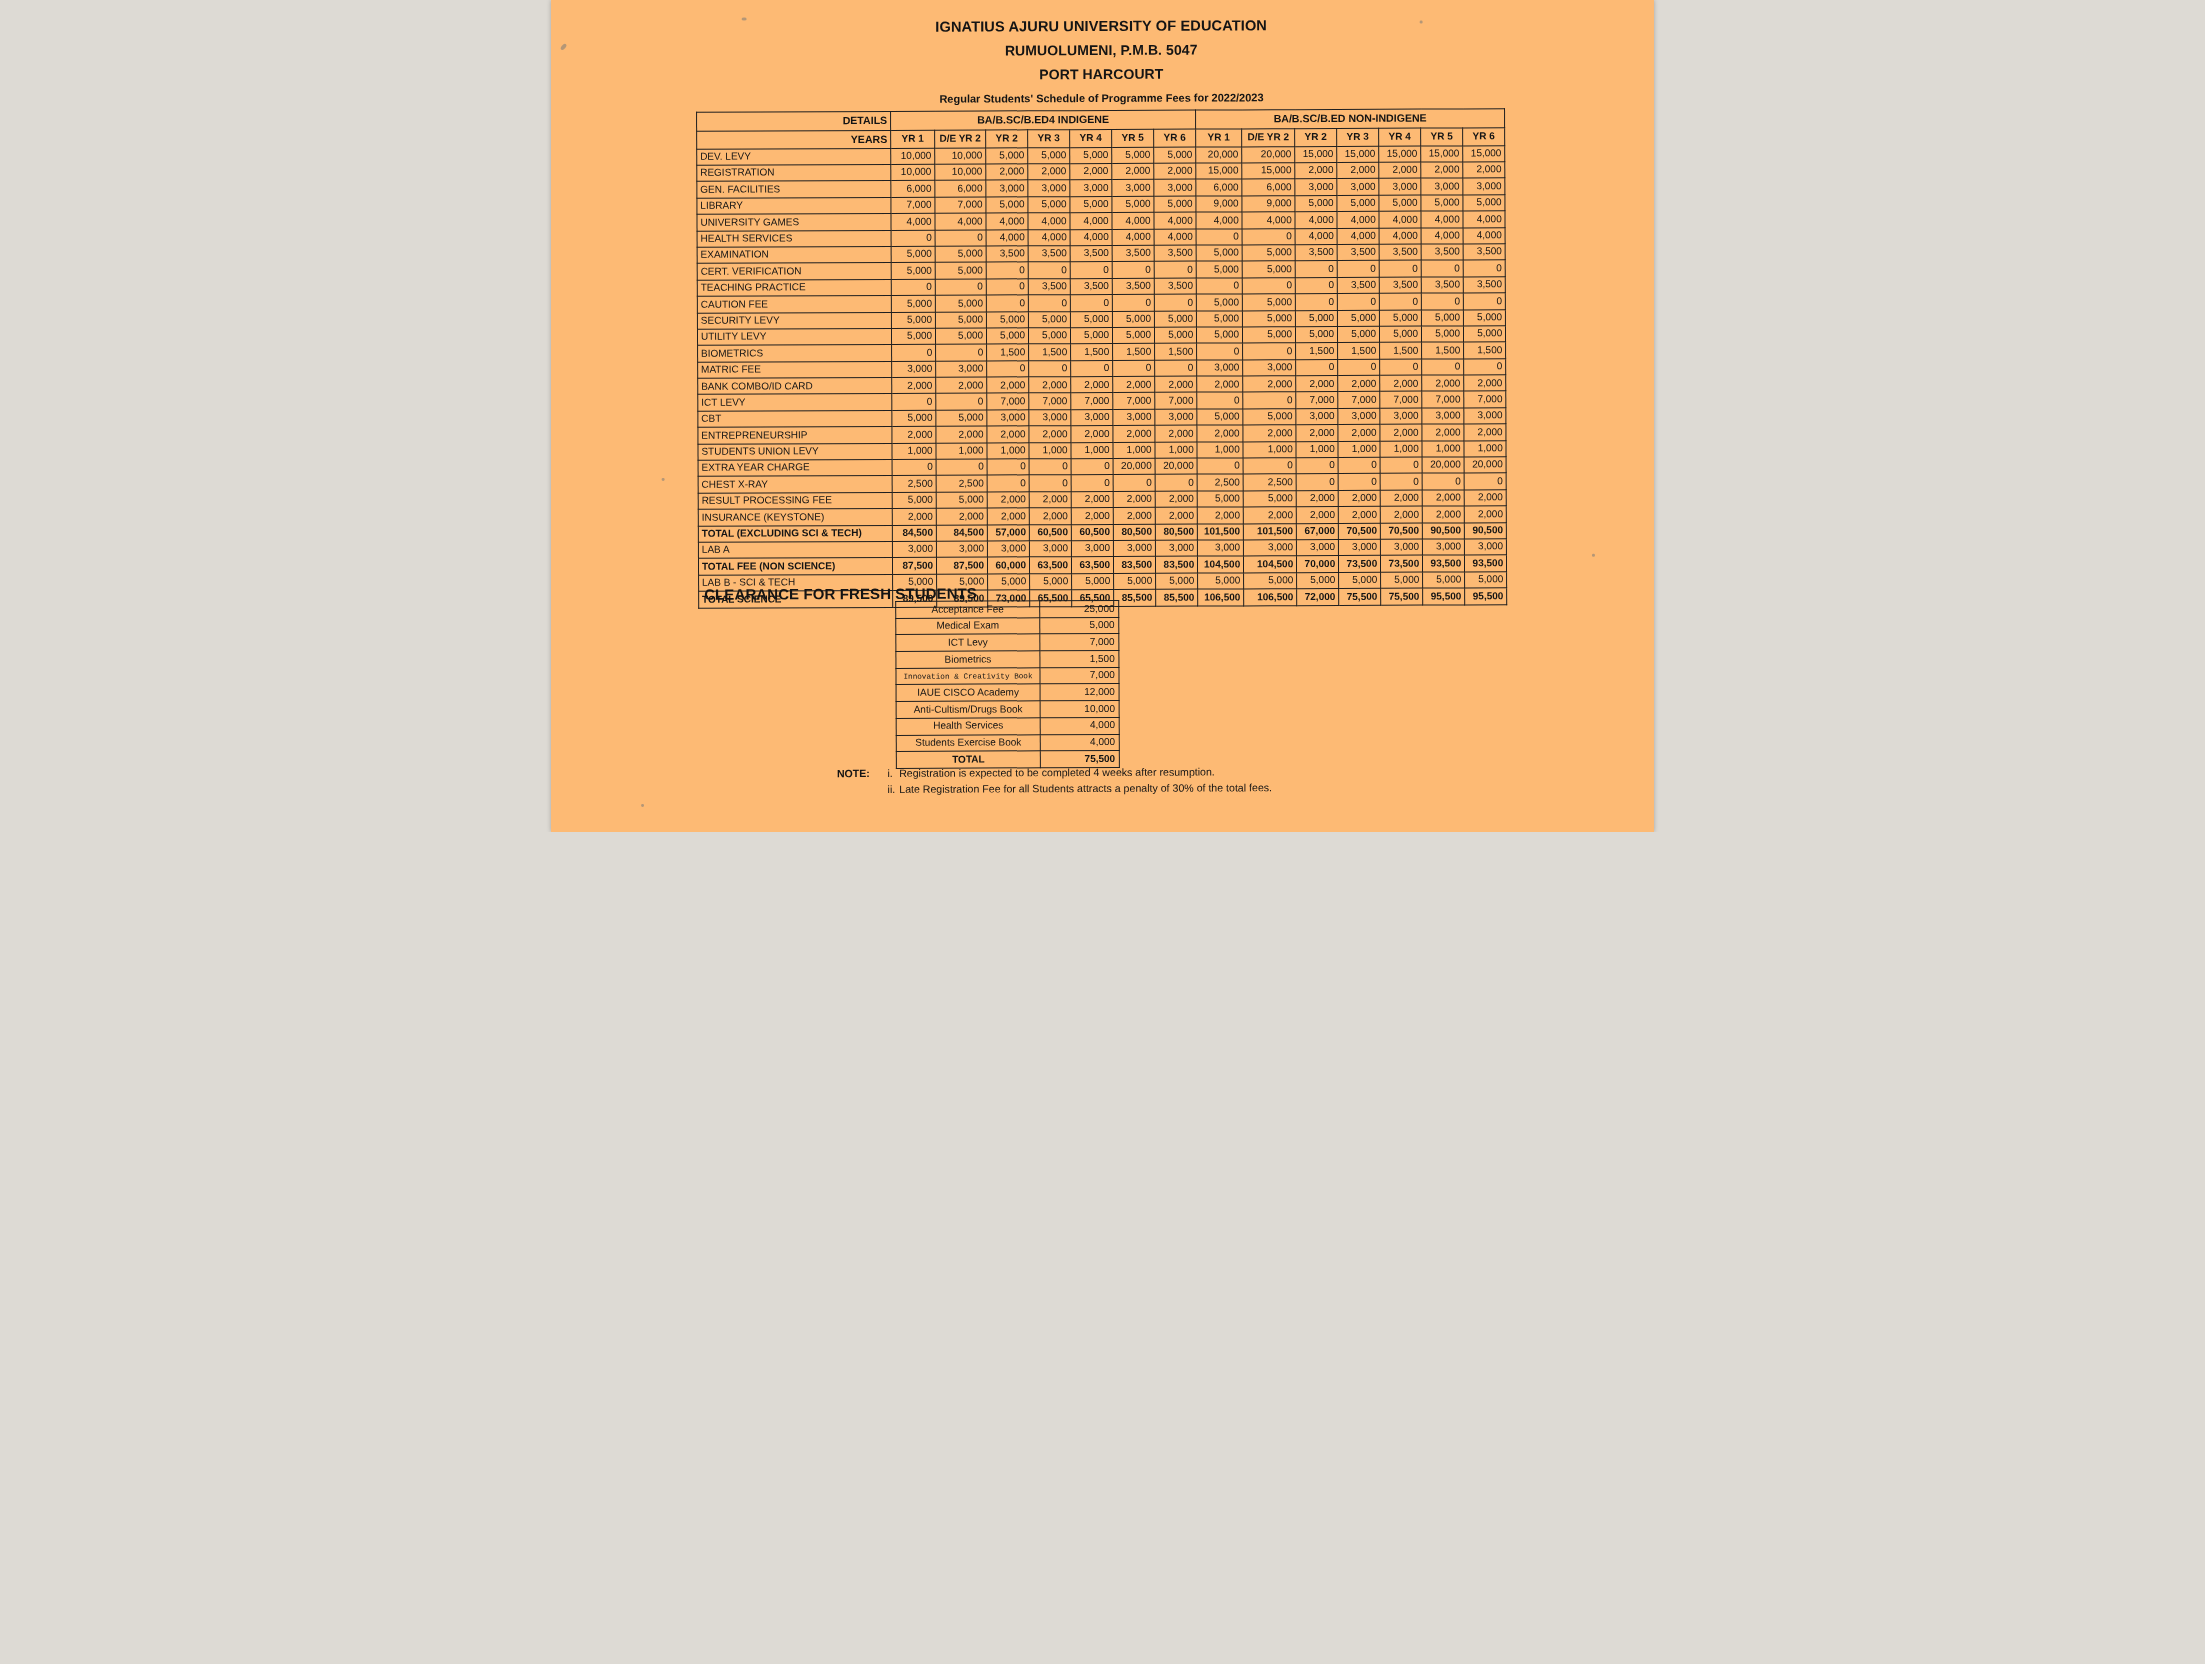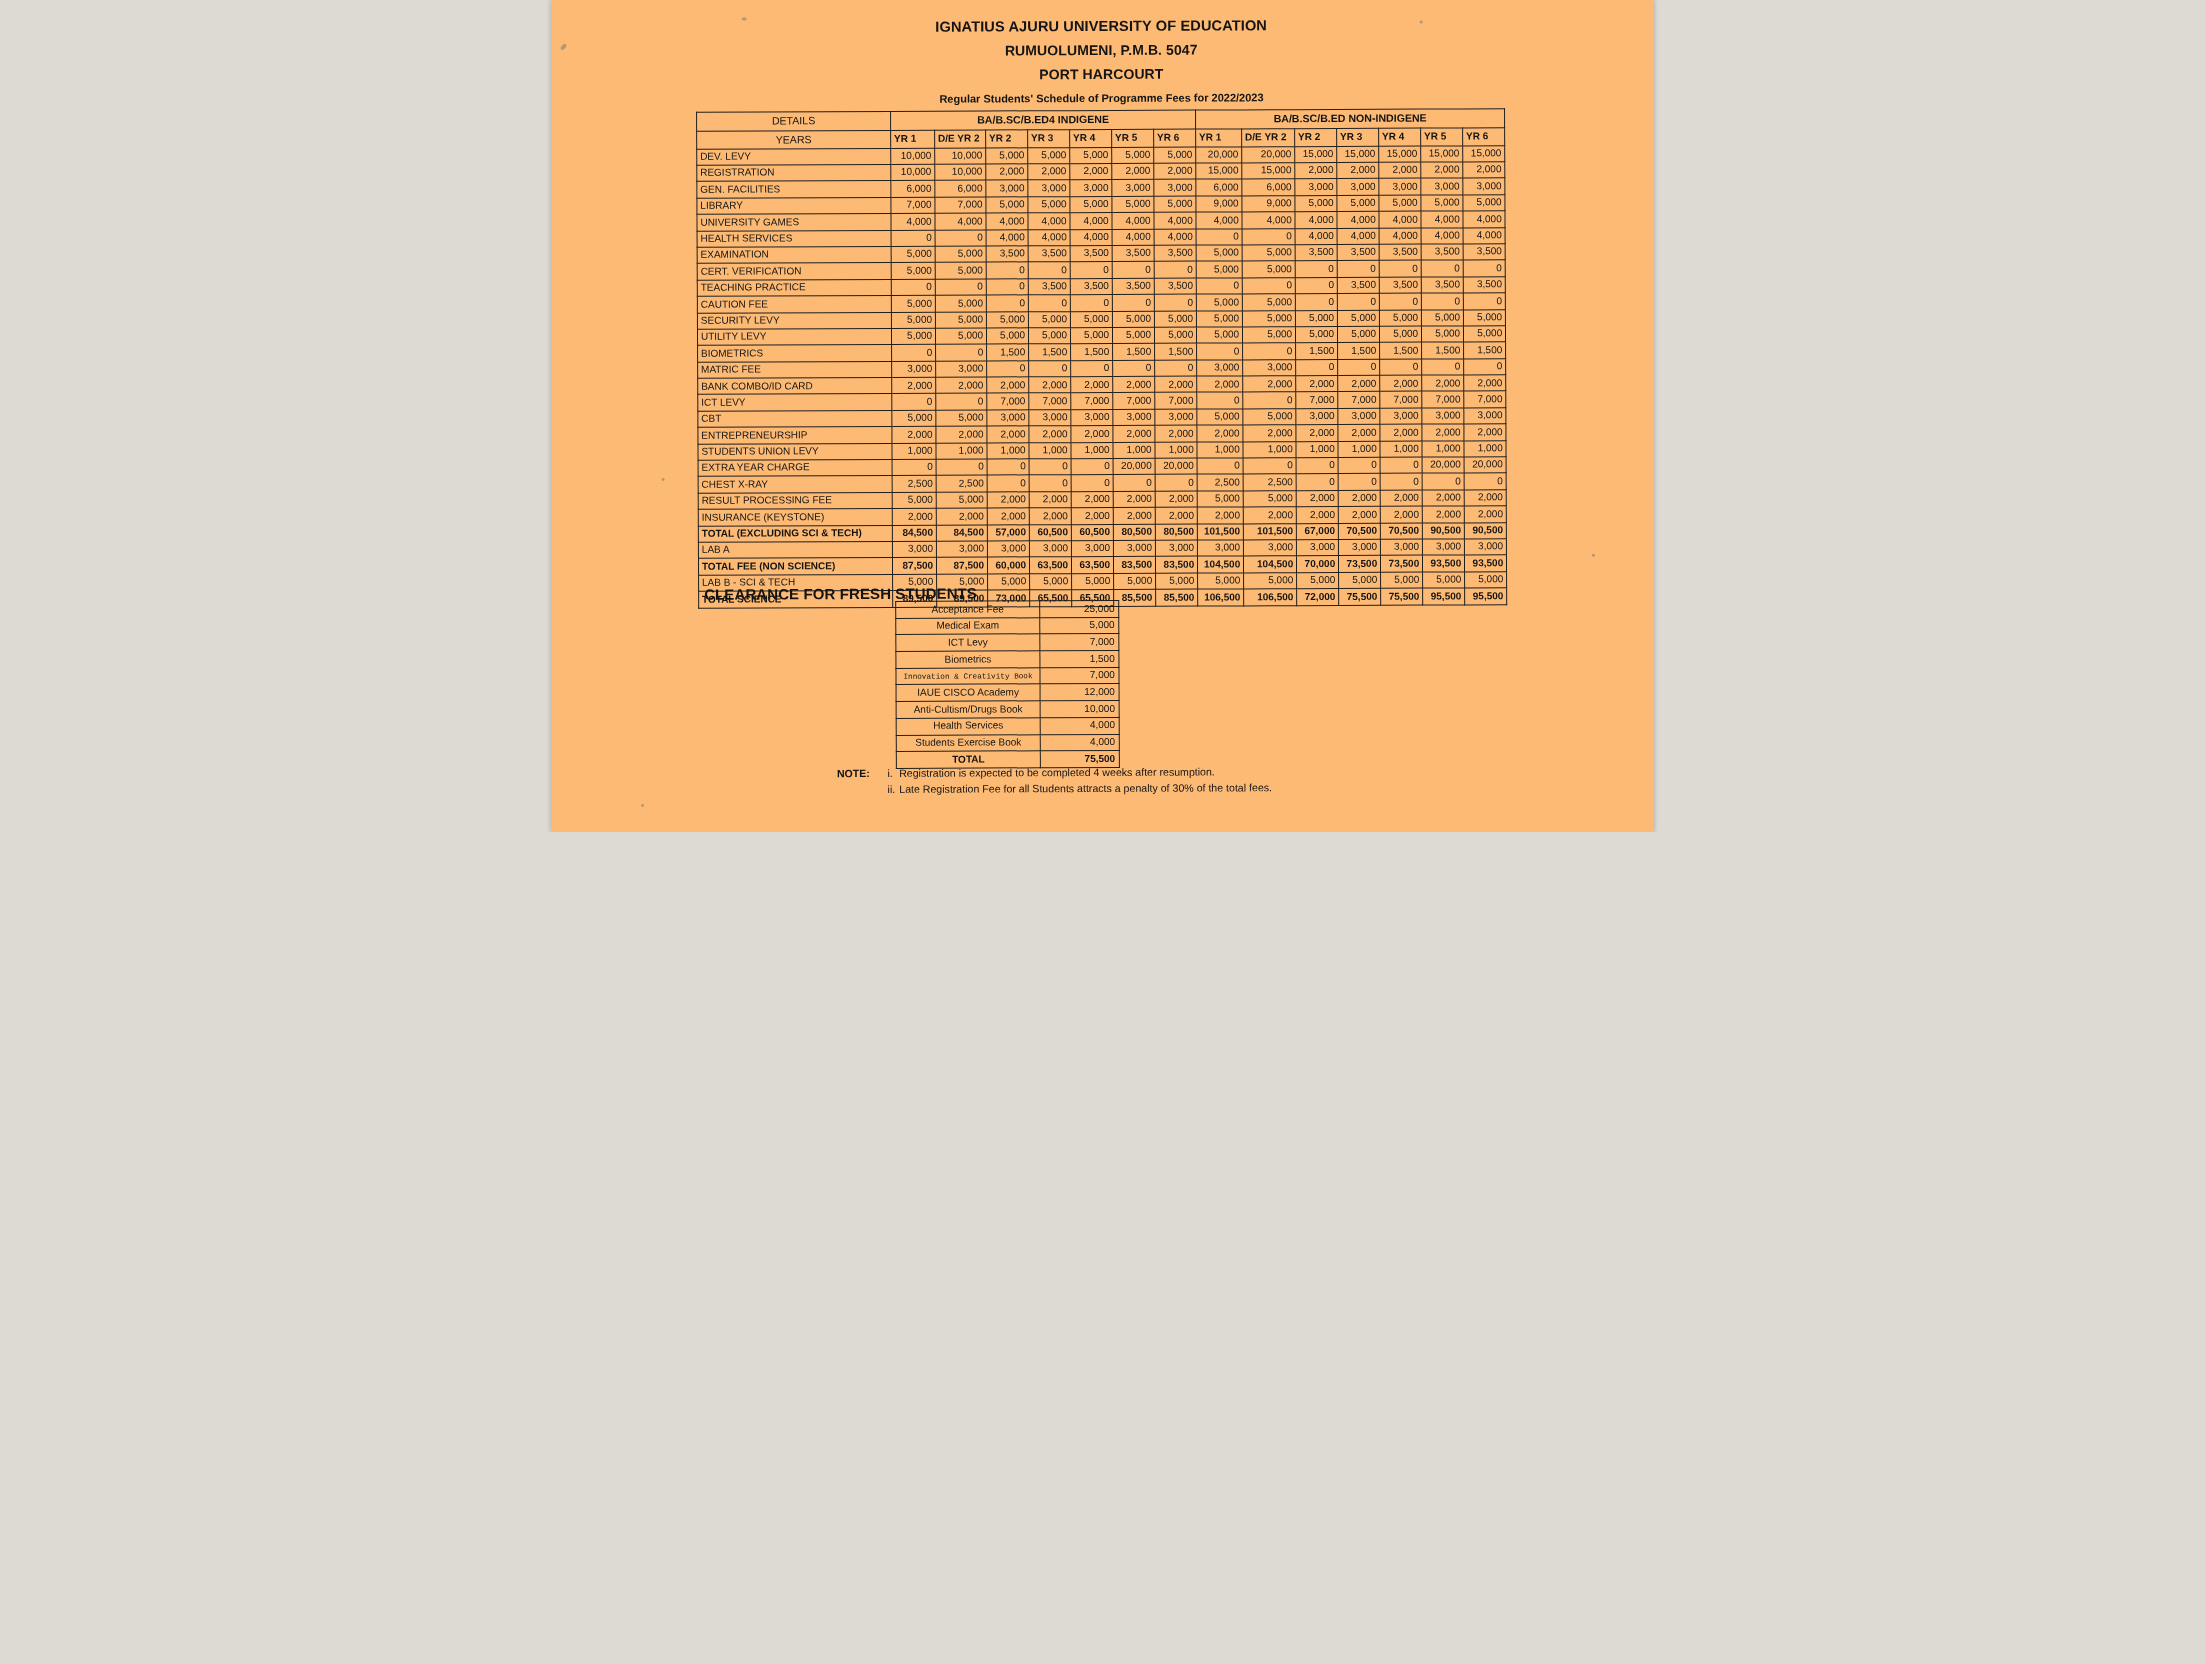--- a/index.html
+++ b/index.html
@@ -25,22 +25,22 @@
     border-collapse:collapse;table-layout:fixed;
     border:1.5px solid #1a1a1a;
   }
   .fees th,.fees td{
     border:0.7px solid #1f1f1f;
     padding:0 2.9px;height:15.4px;
     font-size:10px;line-height:1.05;
     white-space:nowrap;overflow:hidden;
   }
   .fees th.group{font-size:10.6px;font-weight:bold;text-align:center;height:17.6px;}
-  .fees th.corner{font-size:10.6px;font-weight:normal;text-align:center;margin-left:44px;}
-  .fees th.yr{font-size:10px;font-weight:bold;text-align:left;height:17px;}
+  .fees th.corner{font-size:10.6px;font-weight:bold;text-align:right;margin-left:44px;}
+  .fees th.yr{font-size:10px;font-weight:bold;text-align:center;height:17px;}
   .fees td.lbl{text-align:left;}
   .fees td.val{text-align:right;}
   .fees tr.total-row td{font-weight:bold;}
 
   
   .clearance-heading{position:absolute;left:152px;top:584px;font-size:15px;font-weight:bold;letter-spacing:0.1px;}
   table.clearance{
     position:absolute;left:343px;top:600px;width:223px;
     border-collapse:collapse;table-layout:fixed;
     border:1.5px solid #1a1a1a;

